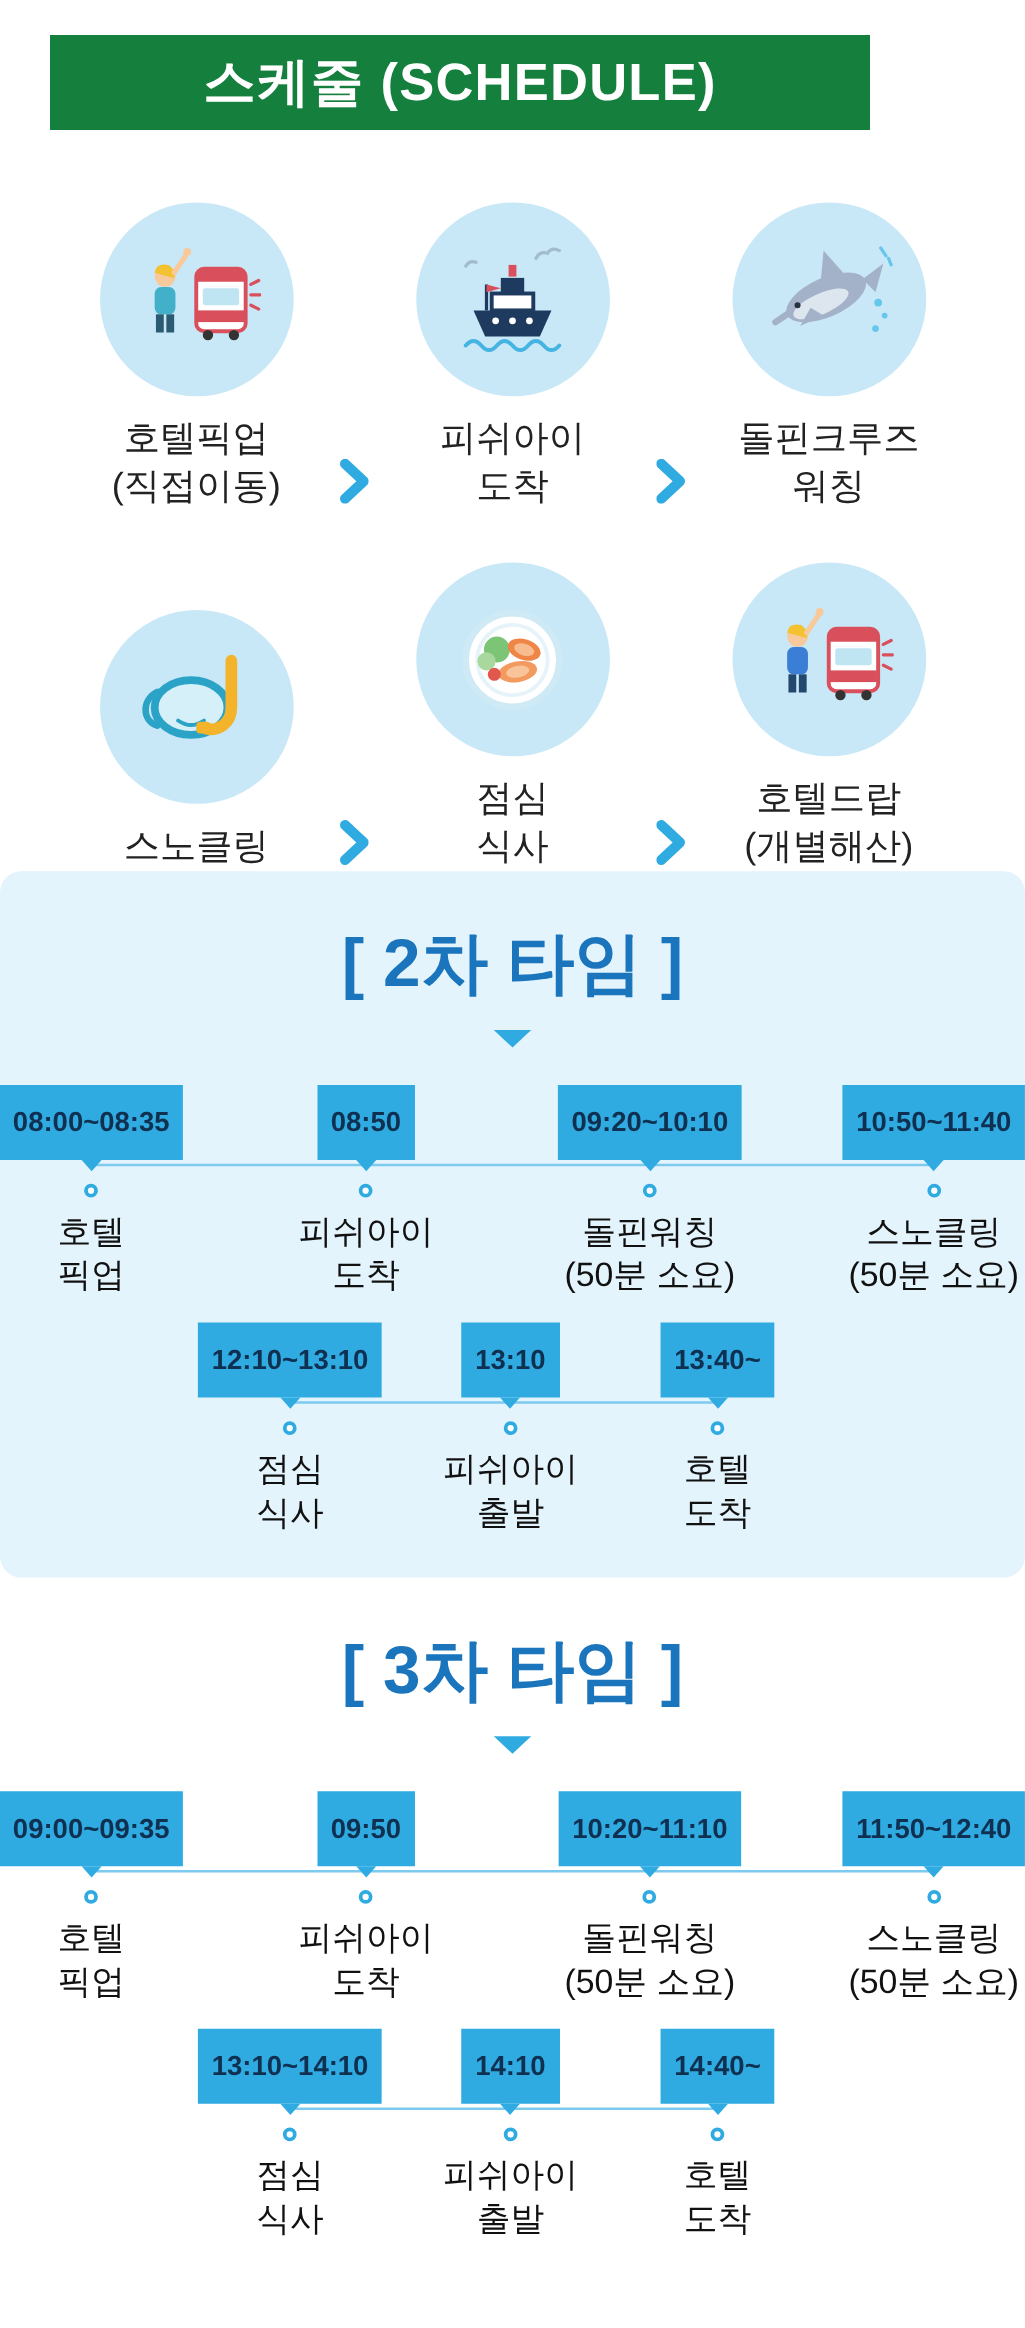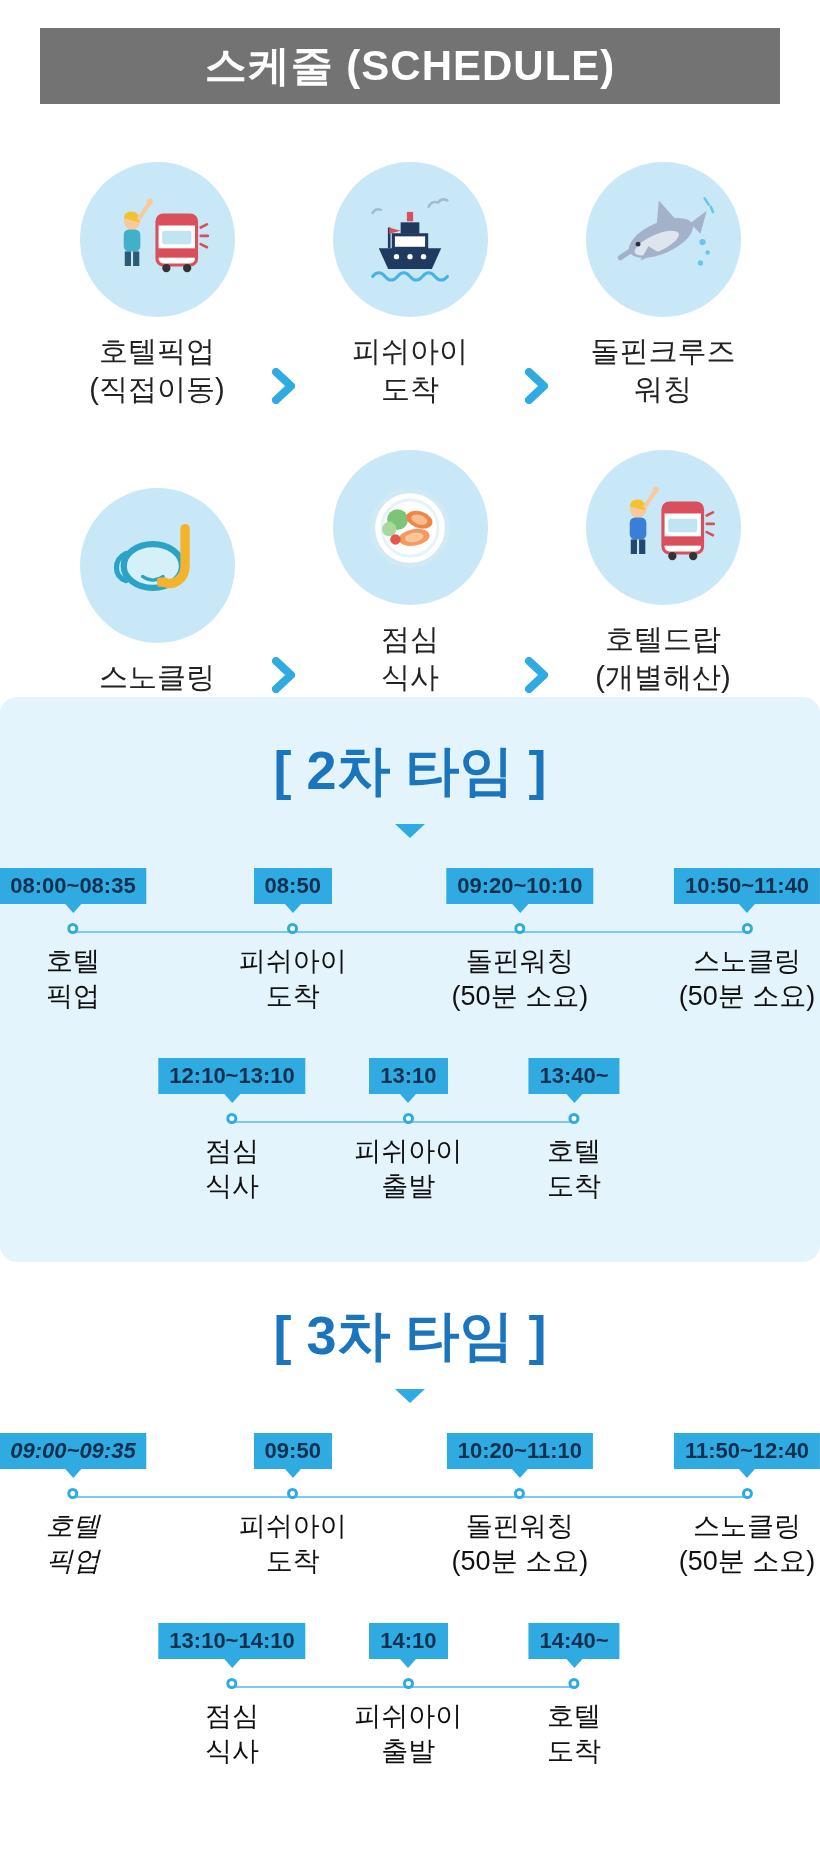--- a/index.html
+++ b/index.html
@@ -1,22 +1,22 @@
 <!DOCTYPE html>
 <html><head>
 <meta charset="utf-8">
 <style>
   * { margin:0; padding:0; box-sizing:border-box; }
   html,body { width:820px; background:#ffffff; font-family:"Liberation Sans","DejaVu Sans",sans-serif; }
   body { height:1862px; overflow:hidden; padding-top:28px; }
 
   
   .header-banner {
-    width:740px; height:76px; margin:0 40px;
-    background:#737373; display:flex; align-items:center; justify-content:center;
+    width:656px; height:76px; margin:0 40px;
+    background:#15803d; display:flex; align-items:center; justify-content:center;
   }
   .header-banner h1 { color:#ffffff; font-size:42px; font-weight:bold; letter-spacing:1px; }
 
   
   .flow { margin-top:58px; }
   .flow-row { display:flex; justify-content:center; align-items:flex-end; }
   .flow-row + .flow-row { margin-top:42px; }
   .flow-step { width:230px; display:flex; flex-direction:column; align-items:center; }
   .flow-circle {
     width:155px; height:155px; border-radius:50%; background:#c9e8f7;
@@ -41,21 +41,21 @@
 
   .tl-row { position:relative; min-height:162px; margin-top:30px; }
   .tl-row + .tl-row { margin-top:28px; }
   .tl-line { position:absolute; top:63px; height:2px; background:#7ccbee; }
   .tl-node {
     position:absolute; top:0; transform:translateX(-50%);
     display:flex; flex-direction:column; align-items:center;
   }
   .time-badge {
     background:#2fabe1; color:#0f3050; font-weight:bold; font-size:22px;
-    padding:5px 11px; white-space:nowrap;
+    padding:17px 11px; white-space:nowrap;
   }
   .badge-tri {
     width:0; height:0;
     border-left:8px solid transparent; border-right:8px solid transparent;
     border-top:9px solid #2fabe1;
   }
   .node-dot {
     width:11px; height:11px; border-radius:50%;
     background:#ffffff; border:3px solid #2fabe1; margin-top:10px;
   }
@@ -281,21 +281,21 @@
     </div>
   </div>
 </section>
 
 <section class="time-section">
   <h2 class="section-title">[ 3차 타임 ]</h2>
   <div class="title-tri"></div>
 
   <div class="tl-row">
     <div class="tl-line" style="left:8.9%; width:82.2%;"></div>
-    <div class="tl-node" style="left:8.9%;font-style:italic;">
+    <div class="tl-node" style="left:8.9%;">
       <div class="time-badge">09:00~09:35</div>
       <div class="badge-tri"></div>
       <div class="node-dot"></div>
       <div class="tl-label">호텔
 픽업</div>
     </div>
     <div class="tl-node" style="left:35.7%;">
       <div class="time-badge">09:50</div>
       <div class="badge-tri"></div>
       <div class="node-dot"></div>

